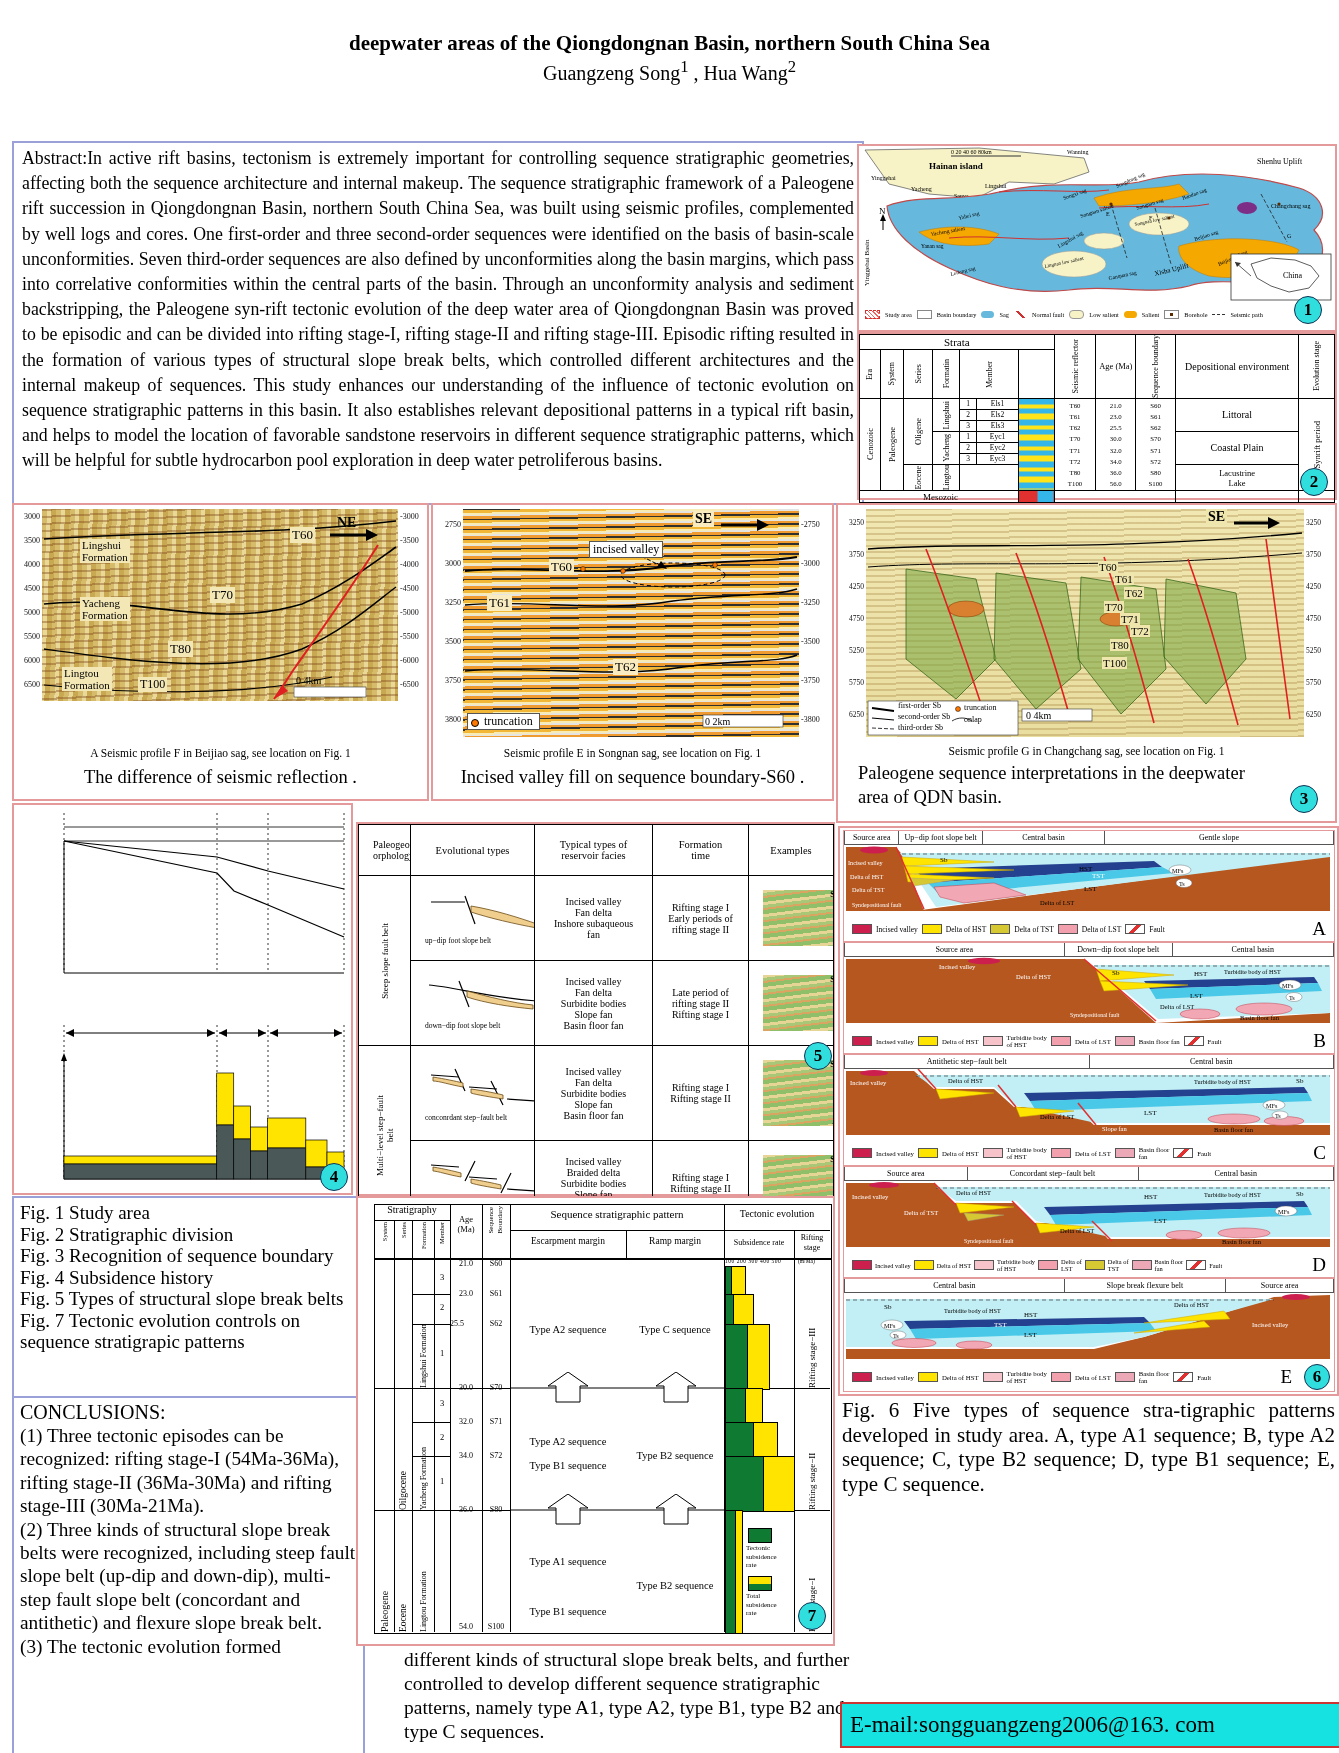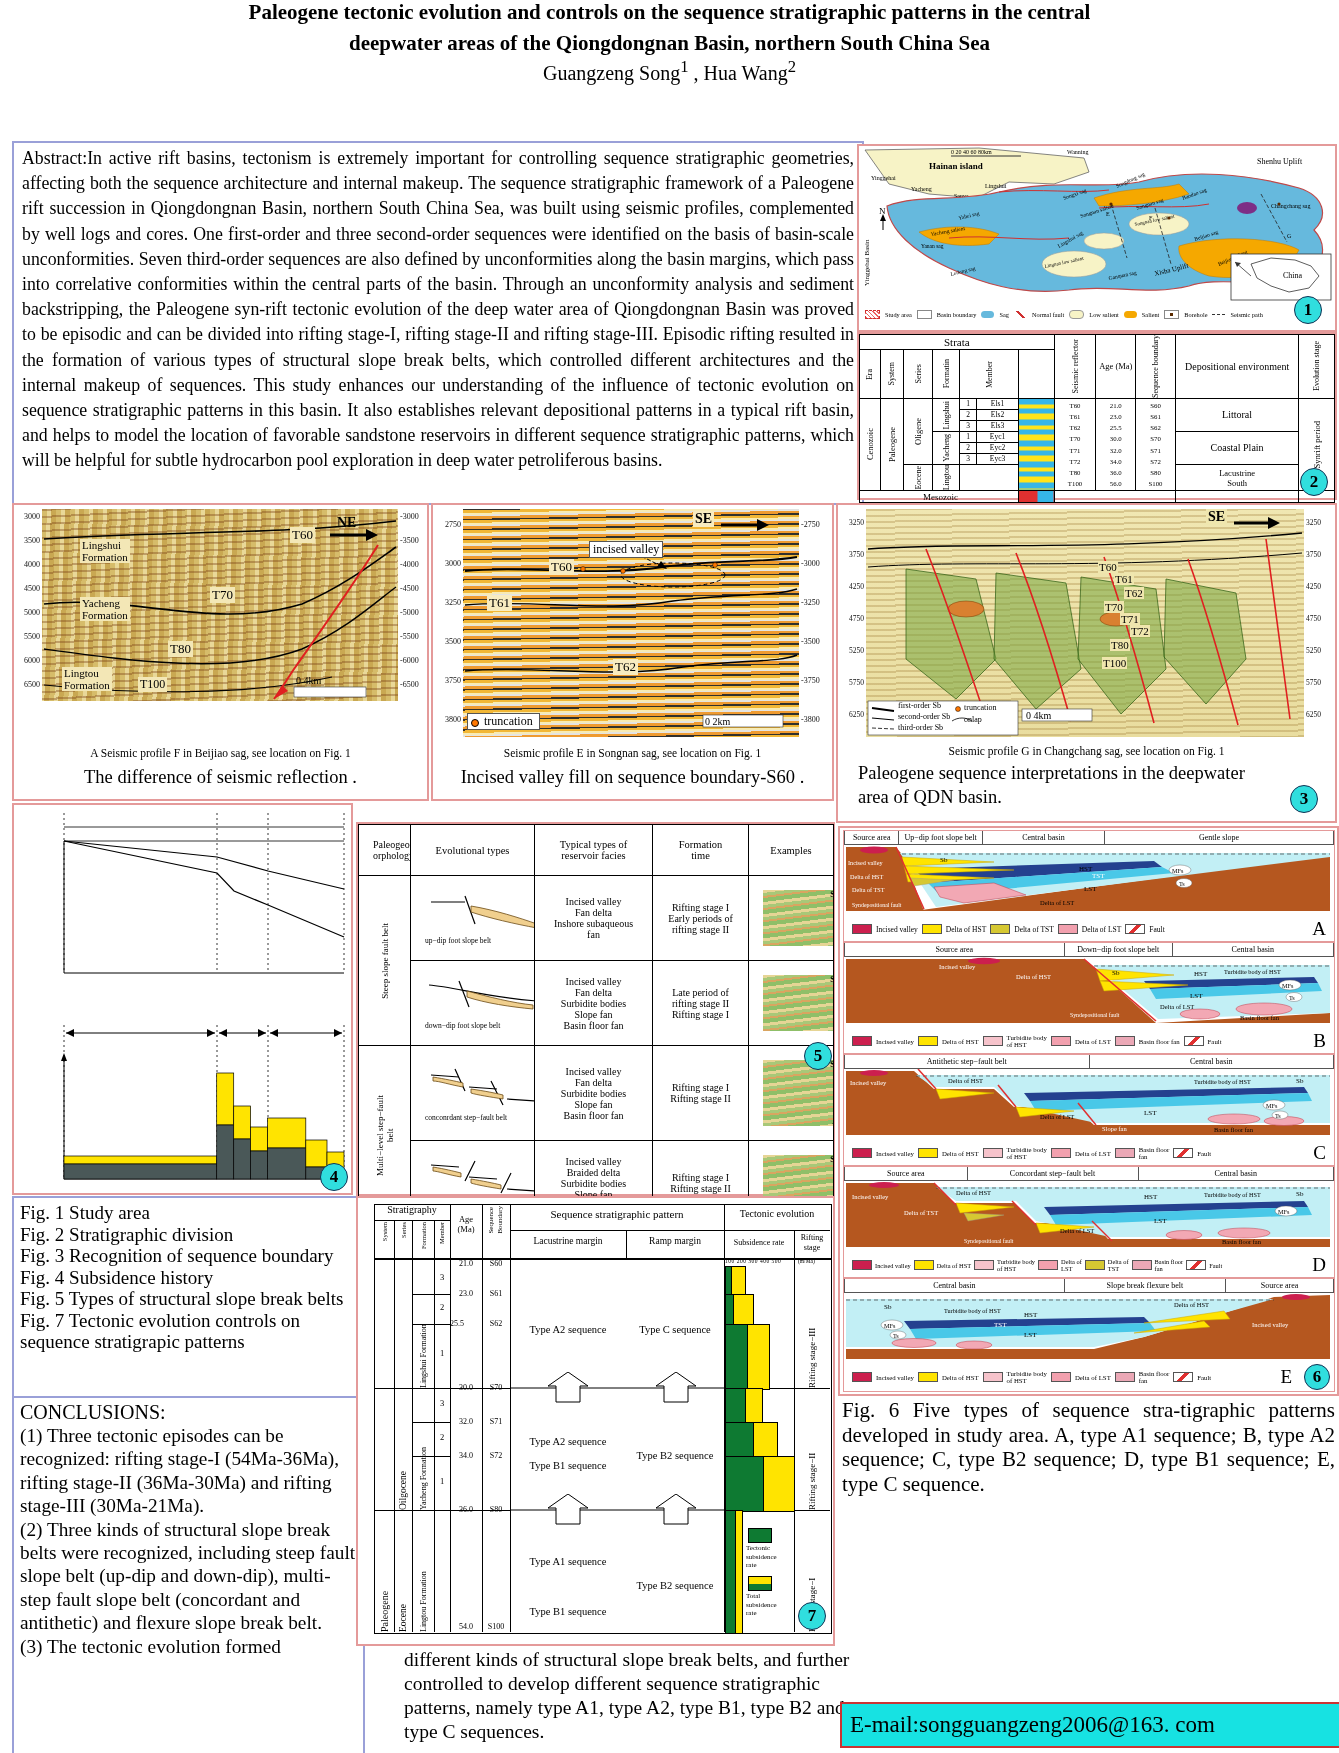--- a/index.html
+++ b/index.html
@@ -48,21 +48,20 @@
   .sw-bff{background:#eba8b6;}
   .sw-fault{background:linear-gradient(135deg,#fff 42%,#e03030 42% 58%,#fff 58%);}
   .pletter{font-size:19px;margin-left:auto;margin-right:8px;}
   svg text{font-family:"Liberation Serif","DejaVu Serif",serif;}
 </style>
 </head>
 <body>
 
 <div id="poster">
 
-  <div class="abs ctr" style="left:0;top:5;width:1339px;font-size:21px;font-weight:bold;">Paleogene tectonic evolution and controls on the sequence stratigraphic patterns in the central</div>
   <div class="abs ctr" style="left:0;top:31px;width:1339px;font-size:21px;font-weight:bold;">deepwater areas of the Qiongdongnan Basin, northern South China Sea</div>
   <div class="abs ctr" style="left:0;top:57px;width:1339px;font-size:20px;">
     <span>Guangzeng  Song</span><sup>1</sup><span> , </span><span>Hua  Wang</span><sup>2</sup>
   </div>
 
   <div class="abs box-lav" style="left:12px;top:141px;width:832px;height:354px;padding:3px 8px;">
     <div style="font-size:17.8px;line-height:25.2px;text-align:justify;"><span style="white-space:pre-wrap;">Abstract:</span><span>In active rift basins, tectonism is extremely important for controlling sequence stratigraphic geometries, affecting both the sequence architecture and internal makeup. The sequence stratigraphic framework of a Paleogene rift succession in Qiongdongnan Basin, northern South China Sea, was built using seismic profiles, complemented by well logs and cores. One first-order and three second-order sequences were identified on the basis of basin-scale unconformities.  Seven third-order sequences are also defined by unconformities along the basin margins, which pass into correlative conformities within the central parts of the basin. Through an unconformity analysis and sediment backstripping, the Paleogene syn-rift tectonic evolution of the deep water area of Qiongdongnan Basin was proved to be episodic and can be divided into rifting stage-I, rifting stage-II and rifting stage-III. Episodic rifting resulted in the formation of various types of structural slope break belts, which controlled different architectures and the internal makeup of sequences. This study enhances our understanding of the influence of tectonic evolution on sequence stratigraphic patterns in this basin. It also establishes relevant depositional patterns in a typical rift basin, and helps to model the location of favorable sandstone reservoirs in different sequence stratigraphic patterns, which will be helpful for subtle hydrocarbon pool exploration in deep water petroliferous basins.</span></div>
   </div>
 
   <div class="abs box-pink" style="left:857px;top:144px;width:476px;height:184px;">
@@ -281,21 +280,21 @@
           </tr>
       <tr style="height:24px;">
         <td>
               <div class="vt" style="font-size:8px;">Eocene</div>
             </td>
         <td>
               <div class="vt" style="font-size:8px;">Lingtou</div>
             </td>
         <td colspan="2"></td>
         <td class="pre" style="font-size:8.5px;">Lacustrine
-South</td>
+Lake</td>
       </tr>
       <tr style="height:12px;">
         <td colspan="6" style="font-size:9px;text-align:center;padding-left:3px;">Mesozoic</td>
         <td style="background:linear-gradient(90deg,#e03030 0 55%,#35b6e8 55%);"></td>
         <td colspan="3"></td>
         <td></td>
         <td></td>
       </tr>
     </tbody>
       </table>
@@ -710,21 +709,21 @@
         <div class="vt" style="font-size:6.5px;">Member</div>
       </div>
     <div class="abs pre ctr" style="left:92px;top:16px;width:32px;font-size:8.5px;line-height:10px;">Age
 (Ma)</div>
     <div class="abs" style="left:124px;top:8px;width:28px;height:50px;">
         <div class="vt pre" style="font-size:7px;line-height:9px;">Sequence
 Boundary</div>
       </div>
     <div class="abs ctr" style="left:152px;top:10px;width:214px;font-size:11px;">Sequence  stratigraphic  pattern</div>
     <div class="abs" style="left:152px;top:32px;width:214px;border-top:1px solid #000;height:0;"></div>
-    <div class="abs ctr" style="left:152px;top:38px;width:116px;font-size:9.5px;">Lacustrine  margin</div>
+    <div class="abs ctr" style="left:152px;top:38px;width:116px;font-size:9.5px;">Escarpment  margin</div>
     <div class="abs ctr" style="left:268px;top:38px;width:98px;font-size:9.5px;">Ramp  margin</div>
     <div class="abs ctr" style="left:366px;top:10px;width:106px;font-size:10px;">Tectonic  evolution</div>
     <div class="abs" style="left:366px;top:32px;width:106px;border-top:1px solid #000;height:0;"></div>
     <div class="abs ctr" style="left:366px;top:40px;width:70px;font-size:8px;">Subsidence  rate</div>
     <div class="abs ctr pre" style="left:436px;top:35px;width:36px;font-size:8px;line-height:10px;">Rifting
 stage</div>
 
     <div class="line" style="left:36px;top:22px;width:1px;height:412px;"></div>
     <div class="line" style="left:54px;top:22px;width:1px;height:412px;"></div>
     <div class="line" style="left:76px;top:22px;width:1px;height:412px;"></div>

